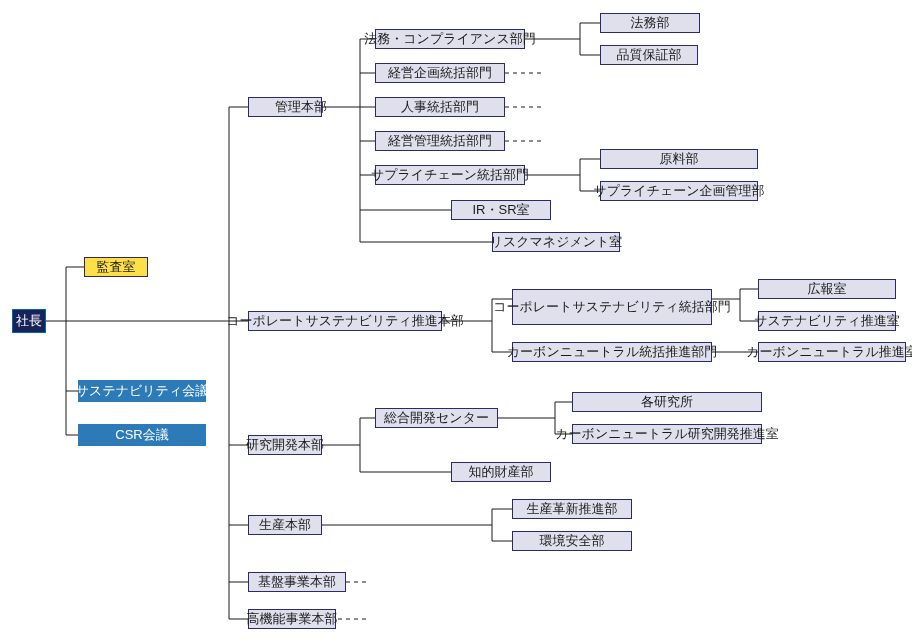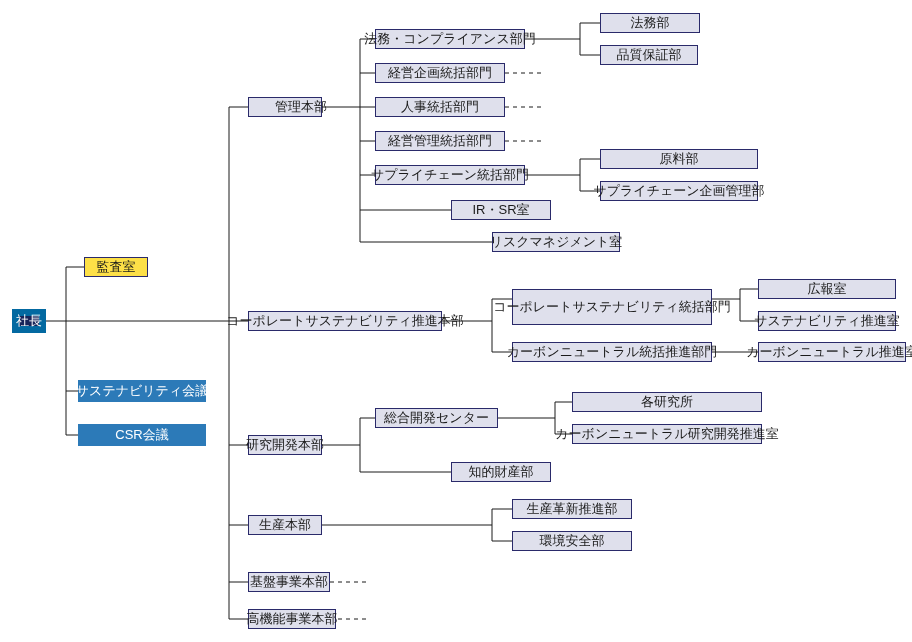--- a/index.html
+++ b/index.html
@@ -19,21 +19,21 @@
     box-sizing: border-box;
     font-size: 13px;
     line-height: 1.2;
     text-align: center;
     white-space: nowrap;
   }
   .border-navy { border: 1px solid #2a2a6a; }
   .fill-white { background: #fde047; color: #1a1a1a; }
   .fill-lav   { background: #dfe0ec; color: #1a1a1a; }
   .fill-blue  { background: #2c7ab8; color: #ffffff; border: 1px solid #2c7ab8; }
-  .fill-navy  { background: #17245a; color: #ffffff; border: 7px solid #0369a1; }
+  .fill-navy  { background: #17245a; color: #ffffff; border: 1px solid #0369a1; }
   svg { position: absolute; left: 0; top: 0; pointer-events: none; }
   line { stroke: #1a1a1a; stroke-width: 1; }
   line.dash { stroke-dasharray: 4 4; }
 </style>
 </head>
 <body>
 
 <svg width="912" height="642">
 
   <line x1="46" y1="321" x2="66" y2="321"></line>
@@ -128,21 +128,21 @@
   </div>
 <div class="node fill-lav border-navy" style="left:248px; top:311px; width:194px; height:20px;">
     <span>コーポレートサステナビリティ推進本部</span>
   </div>
 <div class="node fill-lav border-navy" style="left:248px; top:435px; width:74px; height:20px;">
     <span>研究開発本部</span>
   </div>
 <div class="node fill-lav border-navy" style="left:248px; top:515px; width:74px; height:20px;">
     <span>生産本部</span>
   </div>
-<div class="node fill-lav border-navy" style="left:248px; top:572px; width:82px; height:20px;">
+<div class="node fill-lav border-navy" style="left:248px; top:572px; width:98px; height:20px;">
     <span>基盤事業本部</span>
   </div>
 <div class="node fill-lav border-navy" style="left:248px; top:609px; width:88px; height:20px;">
     <span>高機能事業本部</span>
   </div>
 
 <div class="node fill-lav border-navy" style="left:375px; top:29px;  width:150px; height:20px;">
     <span>法務・コンプライアンス部門</span>
   </div>
 <div class="node fill-lav border-navy" style="left:375px; top:63px;  width:130px; height:20px;">

